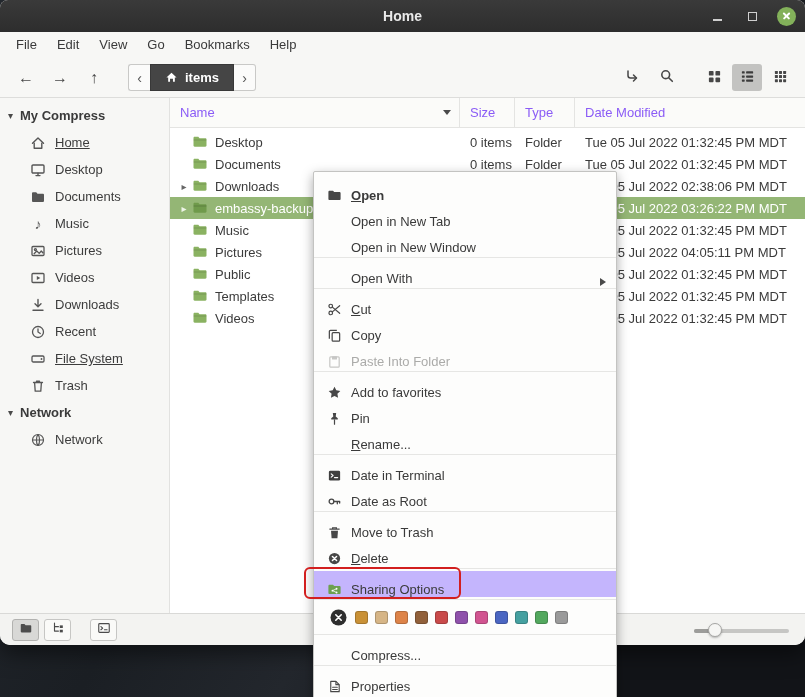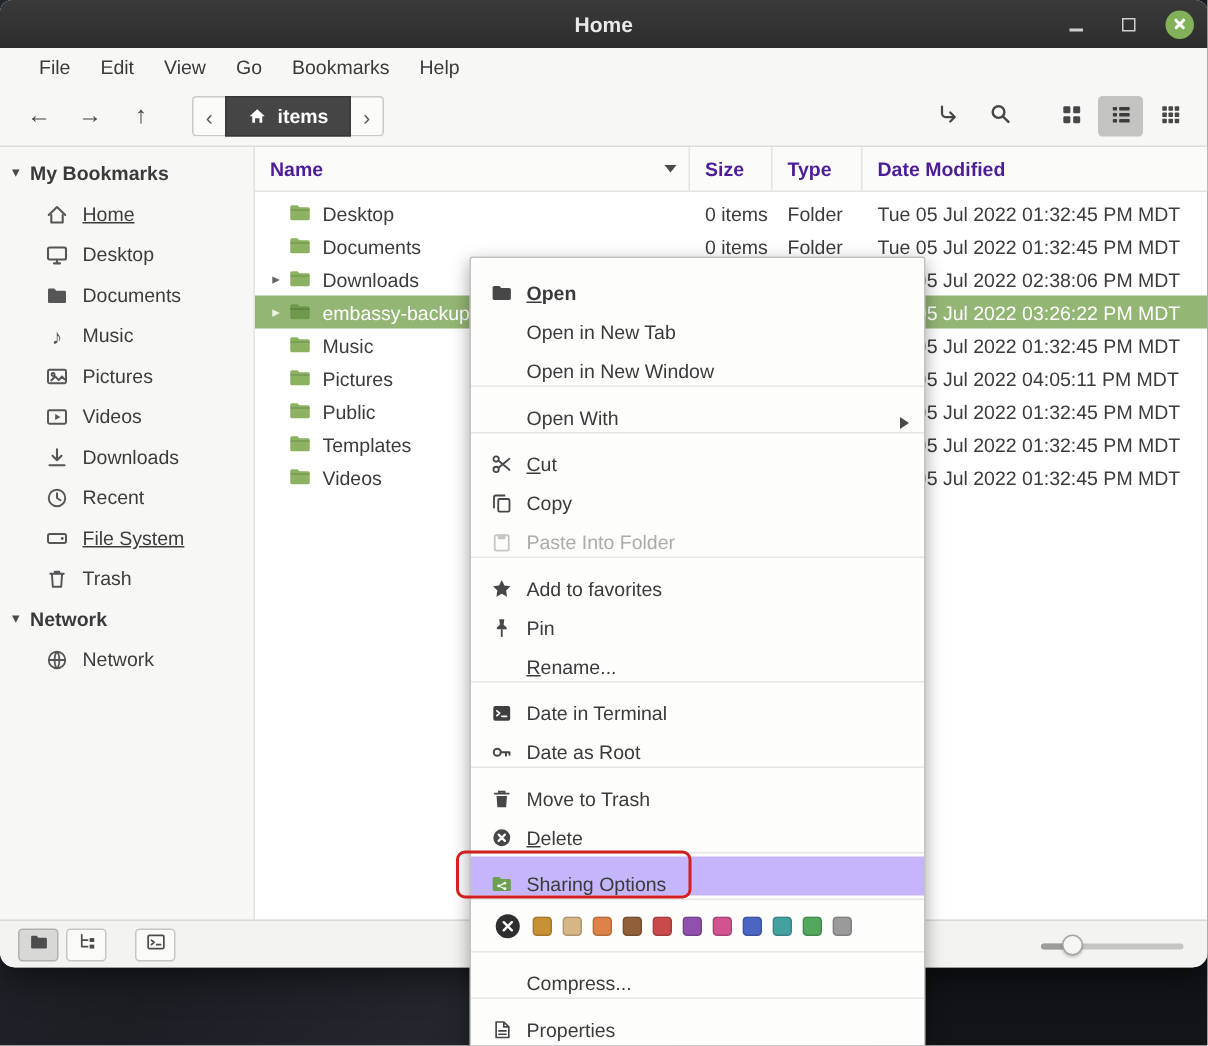--- a/index.html
+++ b/index.html
@@ -18,21 +18,21 @@
   .title{color:#e9e9e9;font-size:14px;font-weight:700}
   .winbtns{position:absolute;right:9px;top:0;height:100%;display:flex;align-items:center;gap:15px}
   .wbtn{width:20px;height:20px;display:flex;align-items:center;justify-content:center;position:relative}
   .minbar{width:9px;height:2px;background:#cfcfcf;margin-top:8px}
   .maxbox{width:9px;height:9px;border:1.5px solid #cfcfcf}
   .wbtn.close{width:19px;height:19px;border-radius:50%;background:var(--close-green,#83b15a)}
   .wbtn.close .x1,.wbtn.close .x2{position:absolute;width:9px;height:1.6px;background:#fff;left:5px;top:8.5px;border-radius:1px}
   .wbtn.close .x1{transform:rotate(45deg)} .wbtn.close .x2{transform:rotate(-45deg)}
 
   
-  .menubar{height:26px;display:flex;align-items:center;padding-left:16px;background:#f7f7f5}
+  .menubar{height:26px;display:flex;align-items:center;padding-left:6px;background:#f7f7f5}
   .mb{padding:0 10px;font-size:13px;color:#3a3a3a;line-height:26px}
 
   
   .toolbar{height:40px;display:flex;align-items:center;background:#f7f7f5;border-bottom:1px solid #dddddb;padding:0 10px;gap:2px}
   .nav{width:32px;height:28px;font-size:16px;color:#474747;display:flex;align-items:center;justify-content:center;border-radius:3px}
   .crumbs{display:flex;margin-left:16px;height:27px}
   .cside{width:22px;background:#fbfbfa;border:1px solid #c9c9c7;color:#555;font-size:14px;display:flex;align-items:center;justify-content:center}
   .cside.l{border-radius:3px 0 0 3px;border-right:none}
   .cside.r{border-radius:0 3px 3px 0;border-left:none}
   .cmain{display:flex;align-items:center;gap:7px;padding:0 14px;background:#454545;border:1px solid #383838;color:#fff;font-size:13px;font-weight:700}
@@ -44,21 +44,21 @@
   
   .content{display:flex;height:515px}
   .sidebar{width:170px;background:#f7f7f5;border-right:1px solid #e2e2e0;padding-top:4px}
   .sh{height:27px;display:flex;align-items:center;gap:7px;padding-left:8px;font-size:13px;font-weight:700;color:#3a3a3a}
   .caret{font-size:10px;color:#4a4a4a}
   .si{height:27px;display:flex;align-items:center;gap:9px;padding-left:30px;font-size:13px;color:#3c3c3c}
   .sic{width:16px;height:16px;flex:none;display:flex}
   .ul{text-decoration:underline}
 
   .main{flex:1;background:#fff;display:flex;flex-direction:column;min-width:0}
-  .hdr{height:30px;display:flex;background:#fbfbf9;border-bottom:1px solid #e4e4e2;font-size:13px;font-weight:700;color:#4c1d95}
+  .hdr{height:30px;display:flex;background:#fbfbf9;border-bottom:1px solid #e4e4e2;font-size:13px;font-weight:400;color:#8b5cf6}
   .hc{display:flex;align-items:center;border-right:1px solid #e4e4e2;padding-left:10px}
   .hc.name{width:290px}
   .sort{margin-left:auto;margin-right:8px;width:0;height:0;border-left:4px solid transparent;border-right:4px solid transparent;border-top:5px solid #4a4a4a}
   .hc.size{width:55px}
   .hc.type{width:60px}
   .hc.date{flex:1;border-right:none}
   .rows{padding-top:3px}
   .row{height:22px;display:flex;align-items:center;font-size:13px;color:#3b3b3b}
   .cn{width:290px;display:flex;align-items:center;padding-left:6px}
   .exp{width:16px;text-align:center;font-size:10px;color:#666;flex:none}
@@ -217,21 +217,21 @@
           </button>
         </div>
       </div>
     </div>
 
     <div class="content">
 
       <aside class="sidebar">
         <div class="sh">
           <span class="caret">▾</span>
-          <span>My Bookmarks</span>
+          <span>My Compress</span>
         </div>
         <div class="si">
           <span class="sic">
               <svg viewBox="0 0 16 16" width="16" height="16" fill="none" stroke="#565656" stroke-width="1.4" stroke-linecap="round" stroke-linejoin="round">
                 <path d="M2.5 8.3 8 3l5.5 5.3"></path>
                 <path d="M4.2 8.3v5h7.6v-5"></path>
               </svg>
             </span>
           <span class="ul">Home</span>
         </div>

